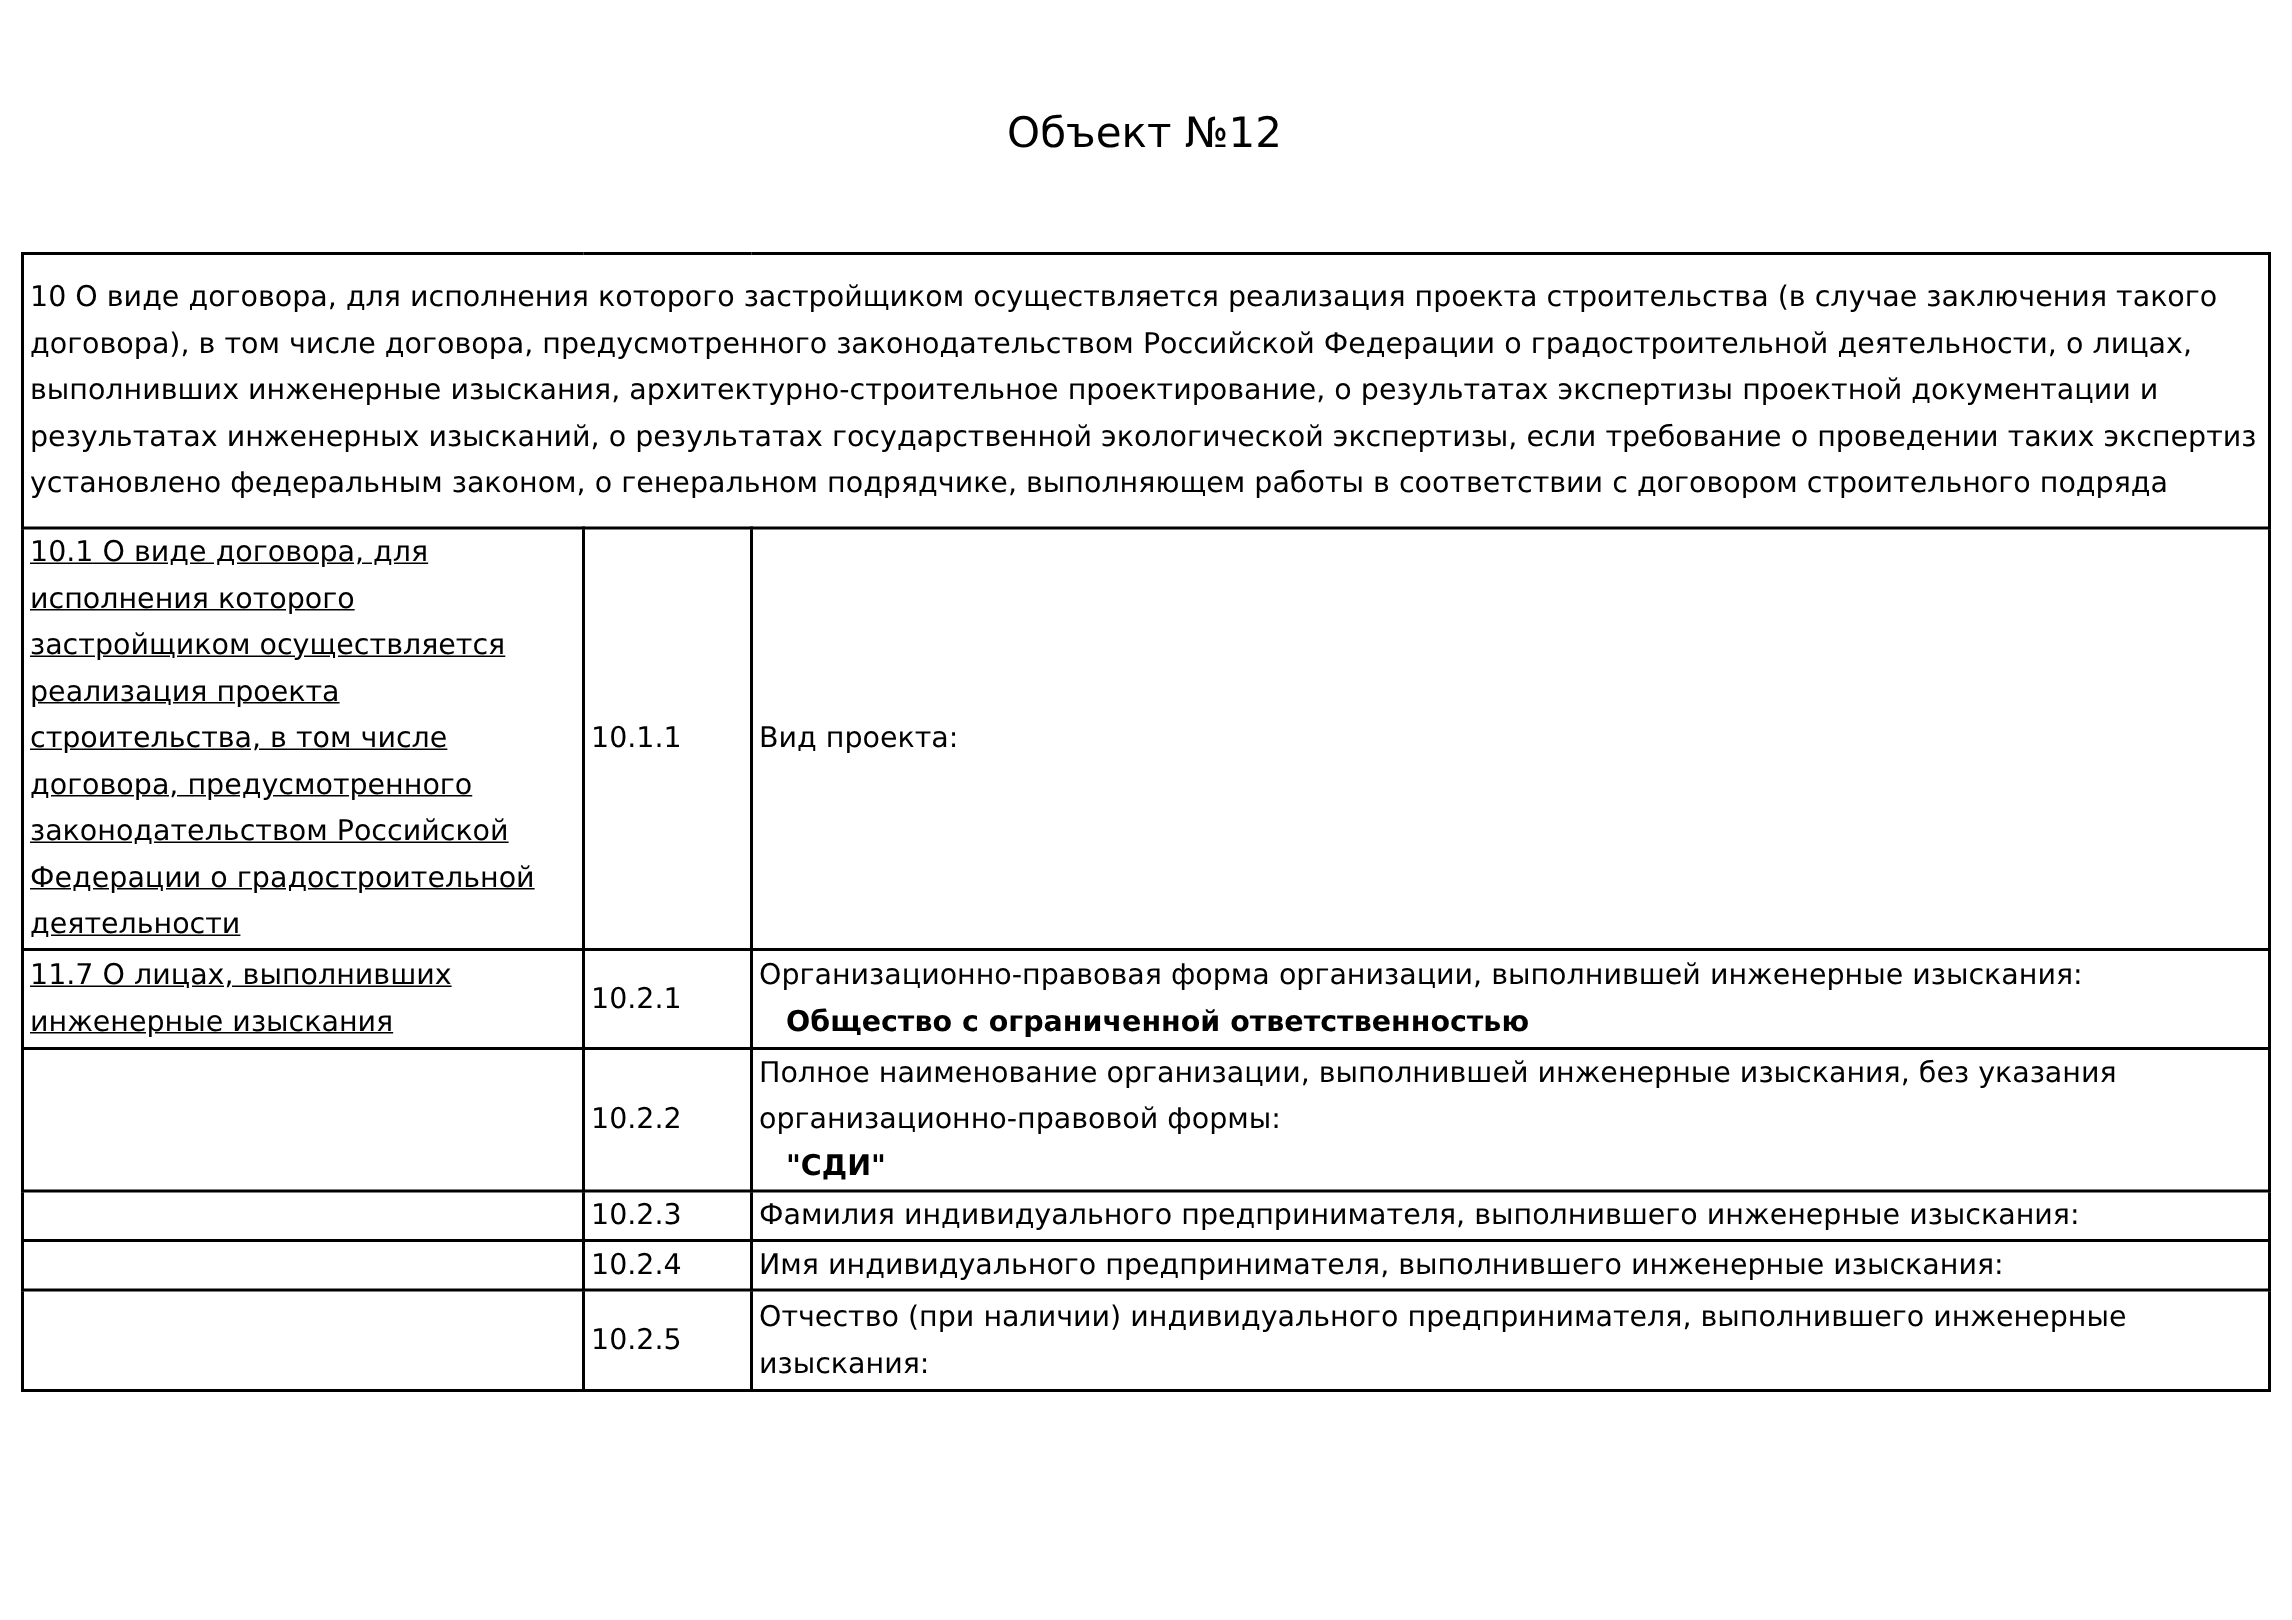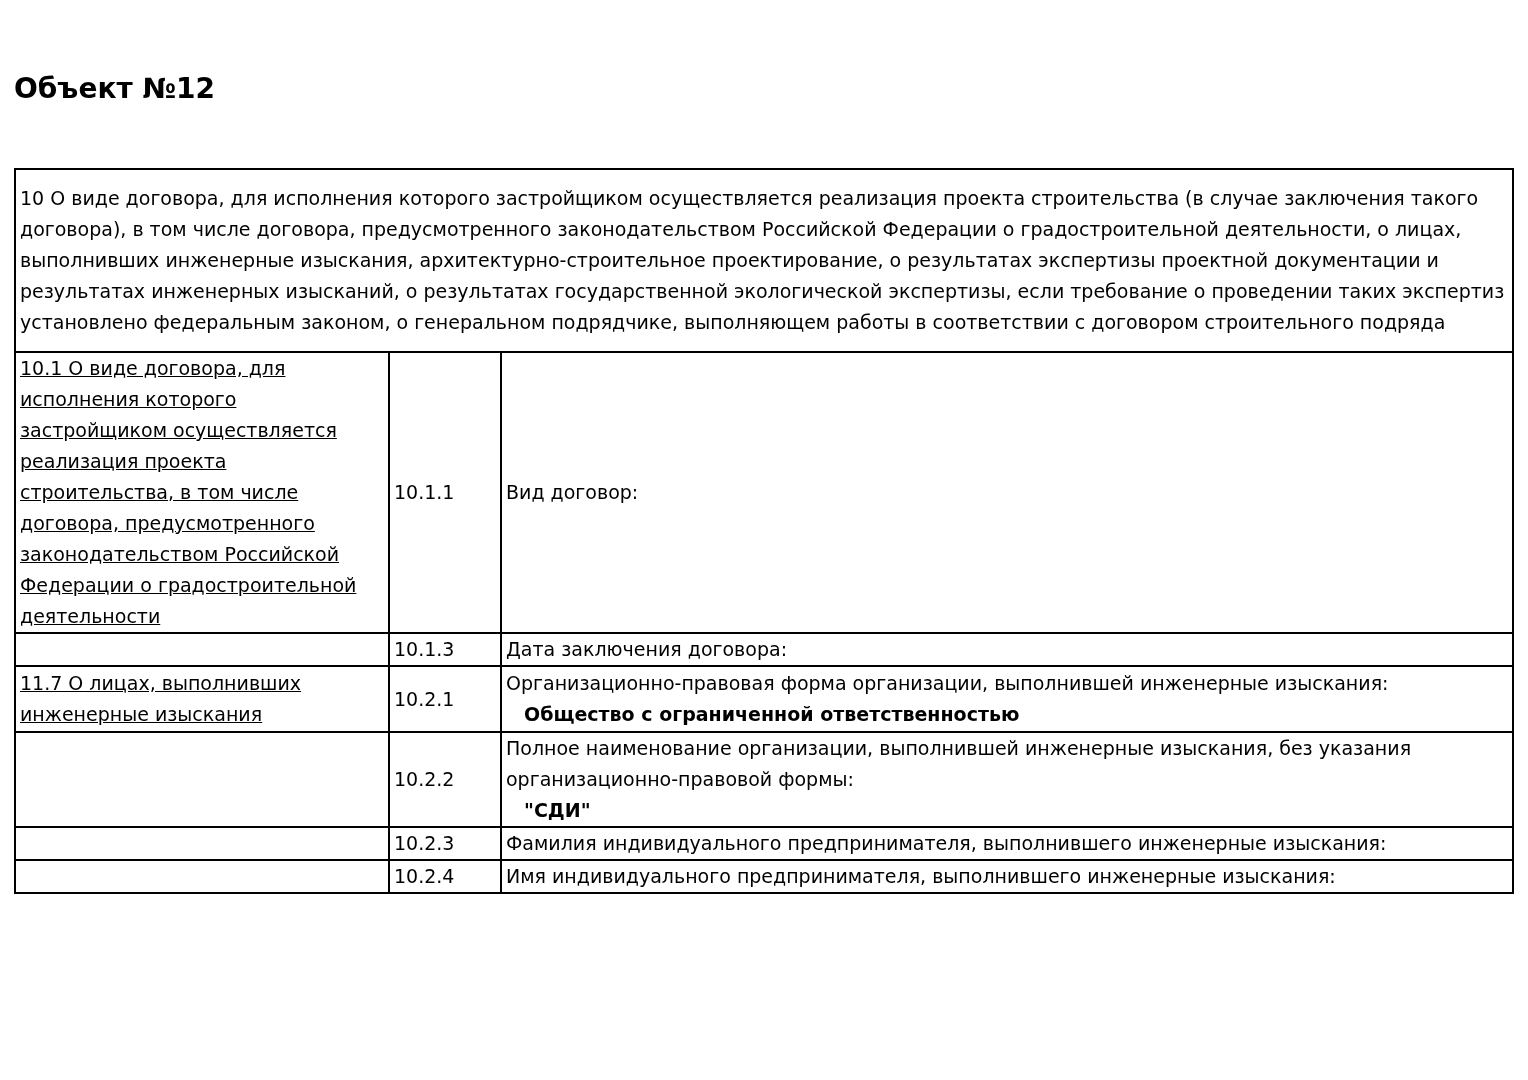--- a/index.html
+++ b/index.html
@@ -13,22 +13,23 @@
     color: #000000;
   }
   .page {
     width: 1528px;
     height: 1080px;
     position: relative;
   }
   .doc-title {
     width: 1498px;
     margin: 72px 0 12px 14px;
+    text-align: center;
     font-size: 28px;
-    font-weight: bold;
+    font-weight: normal;
     line-height: 34px;
   }
   table.decl {
     width: 1498px;
     margin: 62px 0 0 14px;
     border-collapse: collapse;
     table-layout: fixed;
     font-size: 19px;
     line-height: 31px;
   }
@@ -75,34 +76,26 @@
 
     <tbody>
         <tr>
       <td colspan="3" class="section-cell">10 О виде договора, для исполнения которого застройщиком осуществляется реализация проекта строительства (в случае заключения такого договора), в том числе договора, предусмотренного законодательством Российской Федерации о градостроительной деятельности, о лицах, выполнивших инженерные изыскания, архитектурно-строительное проектирование, о результатах экспертизы проектной документации и результатах инженерных изысканий, о результатах государственной экологической экспертизы, если требование о проведении таких экспертиз установлено федеральным законом, о генеральном подрядчике, выполняющем работы в соответствии с договором строительного подряда</td>
     </tr>
 
     <tr class="r-big">
       <td class="group-cell">10.1 О виде договора, для исполнения которого застройщиком осуществляется реализация проекта строительства, в том числе договора, предусмотренного законодательством Российской Федерации о градостроительной деятельности</td>
       <td>10.1.1</td>
       <td>
-        <div>Вид договор:</div>
+        <div>Вид проекта:</div>
         <div class="value-bold"></div>
       </td>
     </tr>
 
 
-    <tr class="r-sm">
-      <td class="group-cell"></td>
-      <td>10.1.3</td>
-      <td>
-        <div>Дата заключения договора:</div>
-        <div class="value-bold"></div>
-      </td>
-    </tr>
 
 
     <tr class="r-2l">
       <td class="group-cell">11.7 О лицах, выполнивших инженерные изыскания</td>
       <td>10.2.1</td>
       <td>
         <div>Организационно-правовая форма организации, выполнившей инженерные изыскания:</div>
         <div class="value-bold">Общество с ограниченной ответственностью</div>
       </td>
     </tr>
@@ -127,16 +120,24 @@
 
     <tr class="r-sm">
       <td class="group-cell"></td>
       <td>10.2.4</td>
       <td>
         <div>Имя индивидуального предпринимателя, выполнившего инженерные изыскания:</div>
         <div class="value-bold"></div>
       </td>
     </tr>
 
+    <tr class="r-2lb">
+      <td class="group-cell"></td>
+      <td>10.2.5</td>
+      <td>
+        <div>Отчество (при наличии) индивидуального предпринимателя, выполнившего инженерные изыскания:</div>
+        <div class="value-bold"></div>
+      </td>
+    </tr>
 
   </tbody>
     </table>
 </div>
 
 </body></html>

